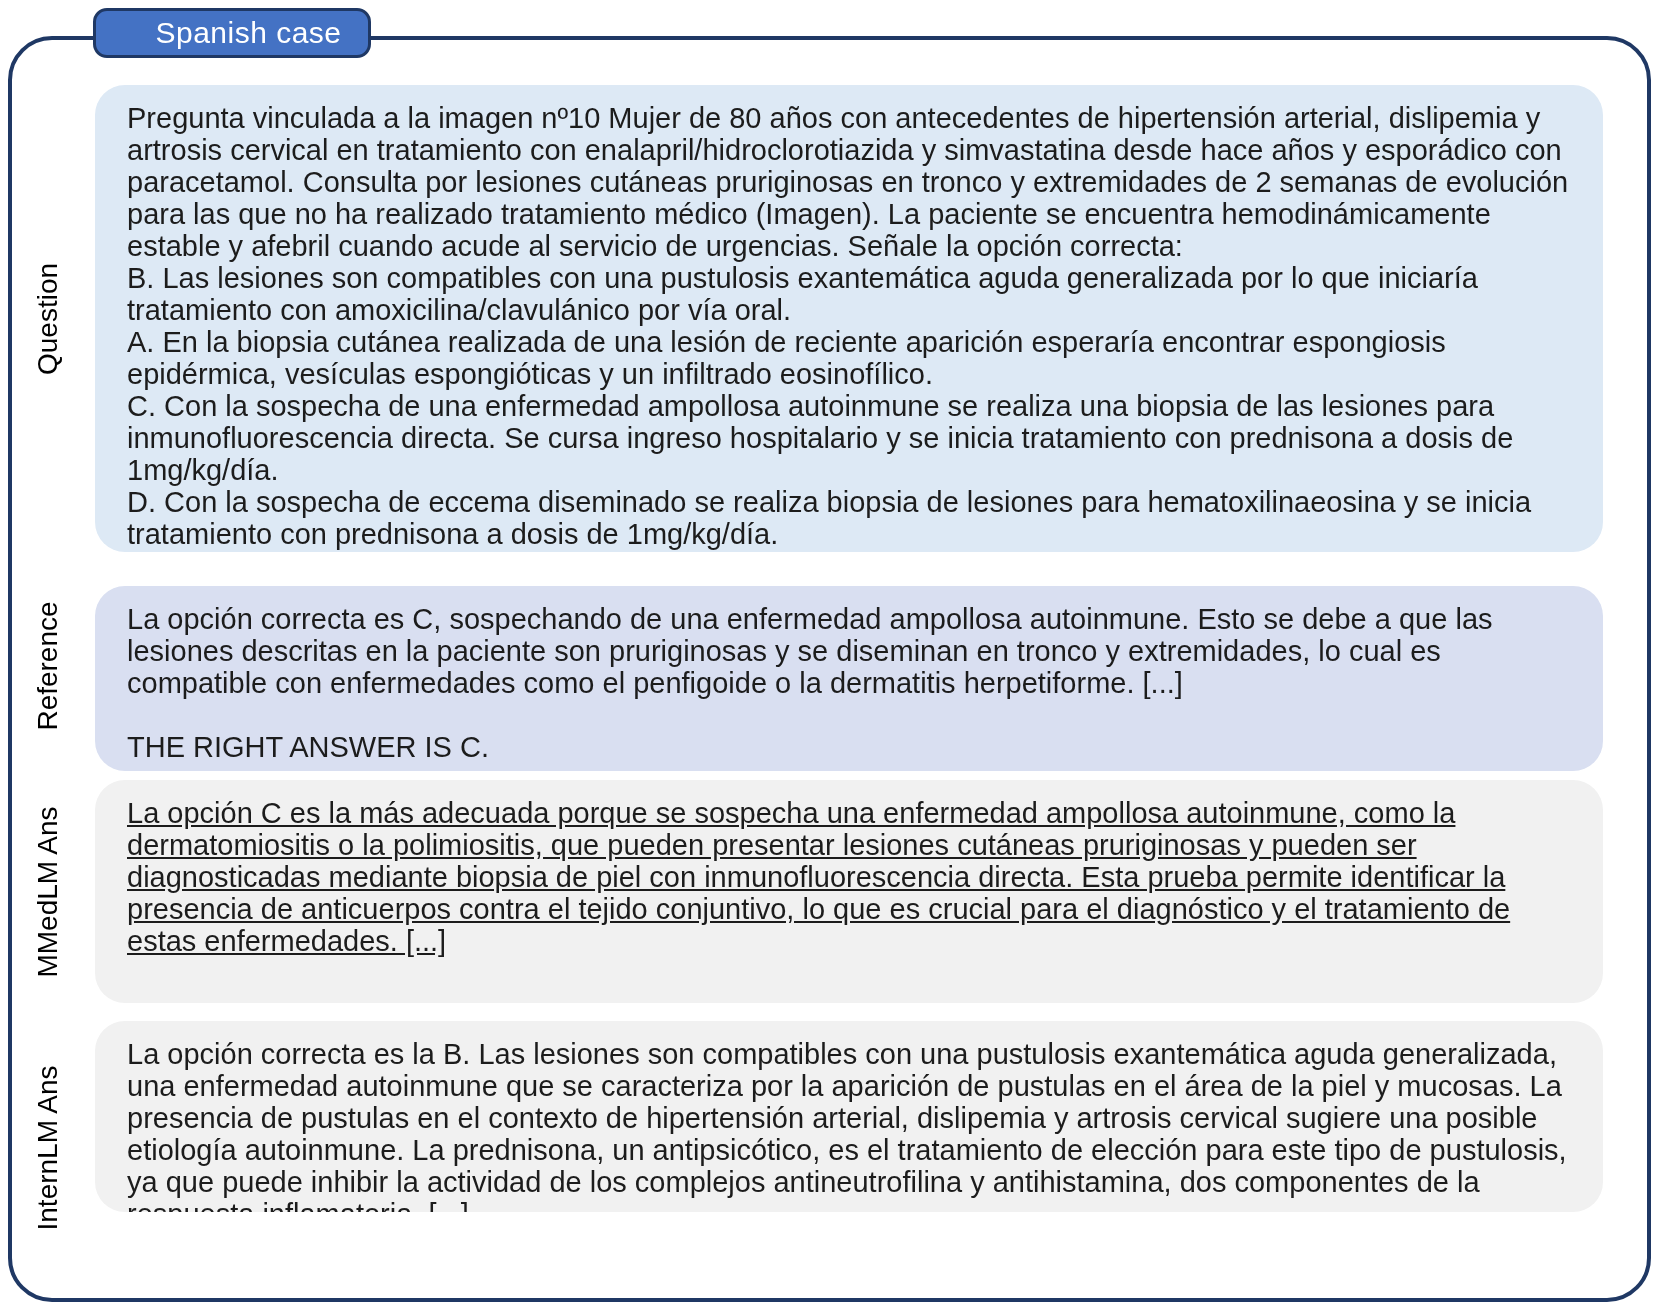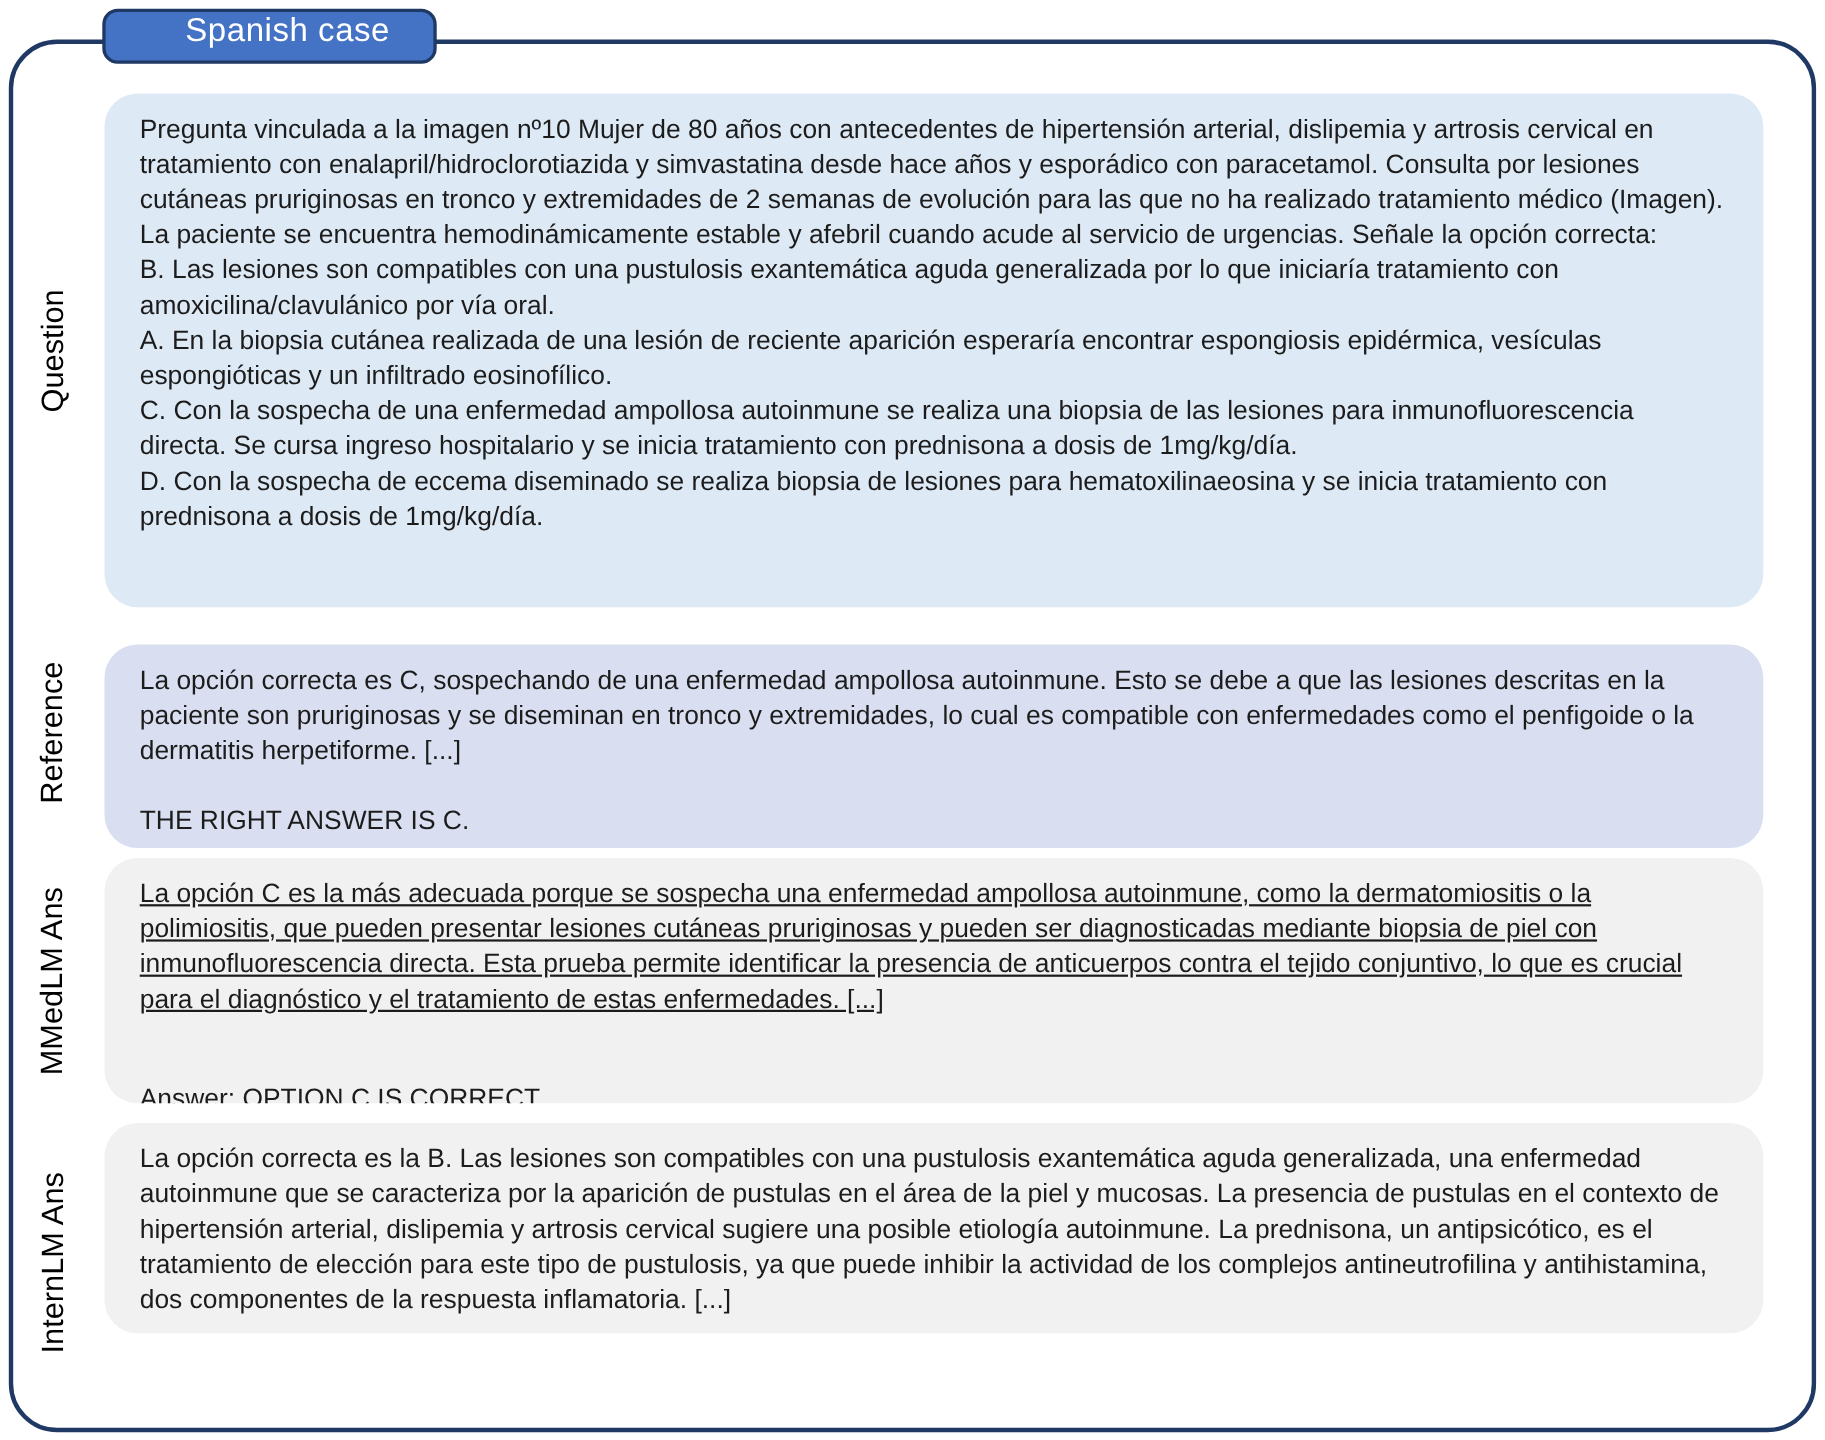--- a/index.html
+++ b/index.html
@@ -26,44 +26,45 @@
     height: 1266px;
     box-sizing: border-box;
     border: 4px solid var(--border-navy, #1f3864);
     border-radius: 44px;
     background: transparent;
   }
   .case-tab {
     position: absolute;
     left: 93px;
     top: 8px;
-    width: 304px;
+    width: 278px;
     height: 50px;
     box-sizing: border-box;
     background: var(--tab-blue, #4472c4);
     border: 3px solid var(--border-navy, #1f3864);
     border-radius: 14px;
     display: flex;
+    align-items: center;
     justify-content: center;
     z-index: 3;
     padding-left: 33px;
   }
   .case-tab span {
     color: var(--tab-text, #ffffff);
     font-size: 30px;
     letter-spacing: 0.5px;
   }
   .panel {
     position: absolute;
     left: 95px;
     width: 1508px;
     box-sizing: border-box;
     border-radius: 30px;
     padding: 17px 34px 16px 32px;
-    font-size: 24px;
+    font-size: 29px;
     line-height: 32px;
     overflow: hidden;
     z-index: 2;
   }
   .panel-question  { top: 85px;   height: 467px; background: var(--question-bg, #dde9f5); }
   .panel-reference { top: 586px;  height: 185px; background: var(--reference-bg, #d9dff1); }
   .panel-mmedlm    { top: 780px;  height: 223px; background: var(--model-bg, #f1f1f1); text-decoration: underline; }
   .panel-internlm  { top: 1021px; height: 191px; background: var(--model-bg, #f1f1f1); }
   .panel .answer-line { margin-top: 32px; }
   .panel-mmedlm .answer-line, .panel-internlm .answer-line { margin-top: 58px; }

